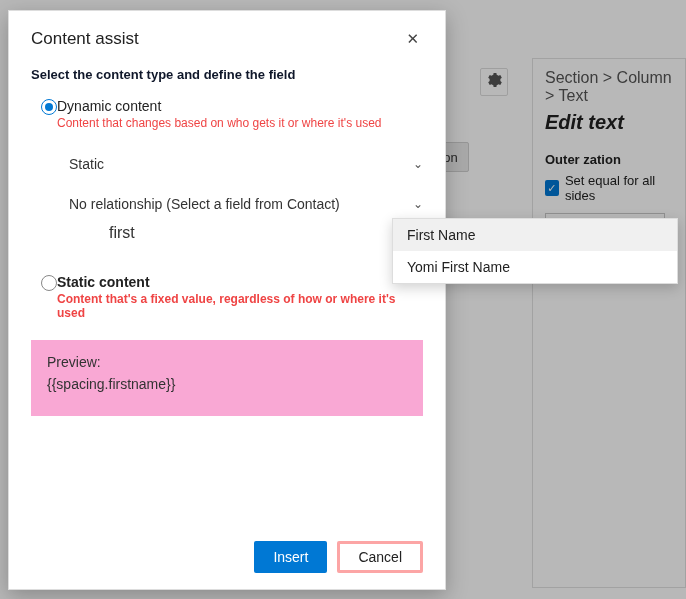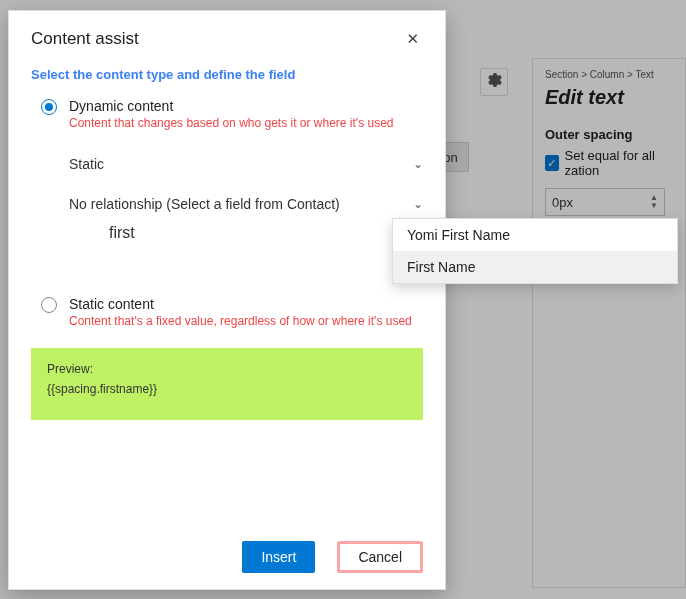--- a/index.html
+++ b/index.html
@@ -23,21 +23,21 @@
     top: 58px;
     right: 0;
     width: 154px;
     height: 530px;
     background: #fff;
     border: 1px solid #e1e1e1;
     padding: 10px 12px;
     z-index: 0;
   }
   .breadcrumb {
-    font-size: 10px;
+    font-size: 16px;
     color: #555;
     margin-bottom: 6px;
   }
   .panel-title {
     font-size: 20px;
     font-weight: 600;
     color: #222;
     margin: 4px 0 18px;
     font-style: italic;
   }
@@ -80,22 +80,22 @@
     box-shadow: 0 6px 20px rgba(0,0,0,0.25);
     z-index: 2;
     padding: 18px 22px 16px;
     display:flex; flex-direction:column;
   }
   .modal-header {
     display:flex; justify-content:space-between; align-items:flex-start;
   }
   .modal-title { font-size:17px; font-weight:400; color:#222; }
   .close { font-size:15px; color:#444; cursor:pointer; line-height:1; padding:2px 4px;}
-  .subheading { font-size:13px; font-weight:600; color:#3b82f6; margin-top:18px; margin-bottom:10px;}
-  .radio-row { display:flex; align-items:flex-start; gap:12px; margin:6px 0 4px 10px;}
+  .subheading { font-size:13px; font-weight:600; color:#0f172a; margin-top:18px; margin-bottom:10px;}
+  .radio-row { display:flex; align-items:flex-start; margin:6px 0 4px 10px;}
   .radio {
     width:16px;height:16px;border:1.5px solid #888;border-radius:50%;
     margin-top:1px; flex:0 0 auto; position:relative;
   }
   .radio.selected { border-color:#0078d4; }
   .radio.selected::after{
     content:""; position:absolute; top:3px; left:3px; width:8px;height:8px;
     background:#0078d4; border-radius:50%;
   }
   .opt-title { font-size:14px; color:#222; }
@@ -105,26 +105,26 @@
     display:flex; justify-content:space-between; align-items:center;
     height:40px;
     font-size:14px; color:#333; cursor:pointer;
   }
   .chev { font-size:12px; color:#555; }
   .text-input-row {
     height:40px; display:flex; align-items:flex-start;
     font-size:16px; color:#333;margin-left:40px;
   }
   .preview-box {
-    background:#bef264; margin-top:16px; padding:14px 16px 24px;
-    font-size:12px; color:#333;
+    background:#f9a8d4; margin-top:16px; padding:14px 16px 24px;
+    font-size:14px; color:#333;
   }
   .preview-label { margin-bottom:6px; }
   .footer {
-    margin-top:auto; display:flex; justify-content:flex-end; gap:22px;
+    margin-top:auto; display:flex; justify-content:flex-end; gap:10px;
     padding-top:14px;
     align-items:flex-end;
   }
   .btn {
     height:32px; padding:0 18px; font-size:14px; border-radius:2px;
     cursor:pointer; display:inline-flex; align-items:center; border:1px solid transparent;
   }
   .btn-primary { background:#0078d4; color:#fff; }
   .btn-secondary { background:#fff; color:#222; border:3px solid #fca5a5;}
   
@@ -148,24 +148,24 @@
     <svg width="16" height="16" viewBox="0 0 16 16">
         <path fill="#555" d="M8 10.5A2.5 2.5 0 1 0 8 5.5a2.5 2.5 0 0 0 0 5zm6.4-2.5c0-.4 0-.7-.1-1.1l1.5-1.2-1.5-2.6-1.8.7c-.5-.4-1.1-.8-1.8-1l-.3-1.9H7.6l-.3 1.9c-.7.2-1.3.6-1.8 1l-1.8-.7L2.2 5.7l1.5 1.2c-.1.4-.1.7-.1 1.1s0 .7.1 1.1L2.2 10.3l1.5 2.6 1.8-.7c.5.4 1.1.8 1.8 1l.3 1.9h2.8l.3-1.9c.7-.2 1.3-.6 1.8-1l1.8.7 1.5-2.6-1.5-1.2c.1-.4.1-.7.1-1.1z"></path>
       </svg>
   </span>
 </div>
 <div class="pill">zation</div>
 
 <div class="right-panel">
   <div class="breadcrumb">Section  &gt;  Column  &gt;  Text</div>
   <div class="panel-title">Edit text</div>
-  <div class="panel-subhead">Outer spacing</div>
+  <div class="panel-subhead">Outer zation</div>
   <div class="chk-row">
     <span class="chk">✓</span>
-    <span>Set equal for all zation</span>
+    <span>Set equal for all sides</span>
   </div>
   <div class="num-input">
     <span>0px</span>
     <span class="spinners">
         <span>▲</span>
         <span>▼</span>
       </span>
   </div>
 </div>
 
@@ -195,35 +195,35 @@
     </div>
     <div class="select-row">
       <span>No relationship (Select a field from Contact)</span>
       <span class="chev">⌄</span>
     </div>
     <div class="text-input-row">
       <span>first</span>
     </div>
   </div>
 
-  <div class="radio-row" style="margin-top:32px;">
+  <div class="radio-row" style="margin-top:10px;font-weight:bold;">
     <div class="radio"></div>
     <div>
       <div class="opt-title">Static content</div>
       <div class="opt-desc">Content that's a fixed value, regardless of how or where it's used</div>
     </div>
   </div>
 
   <div class="preview-box">
     <div class="preview-label">Preview:</div>
     <div>{{spacing.firstname}}</div>
   </div>
 
   <div class="footer">
     <div class="btn btn-primary">Insert</div>
     <div class="btn btn-secondary">Cancel</div>
   </div>
 </div>
 
 <div class="dropdown">
+  <div class="dd-item hl">First Name</div>
   <div class="dd-item">Yomi First Name</div>
-  <div class="dd-item hl">First Name</div>
 </div>
 
 </body></html>

